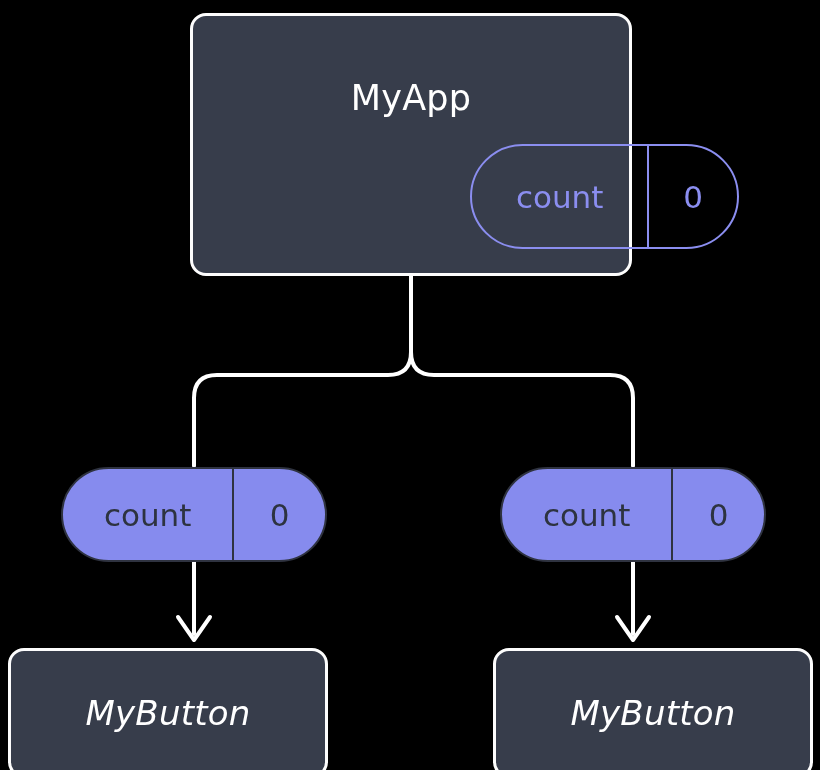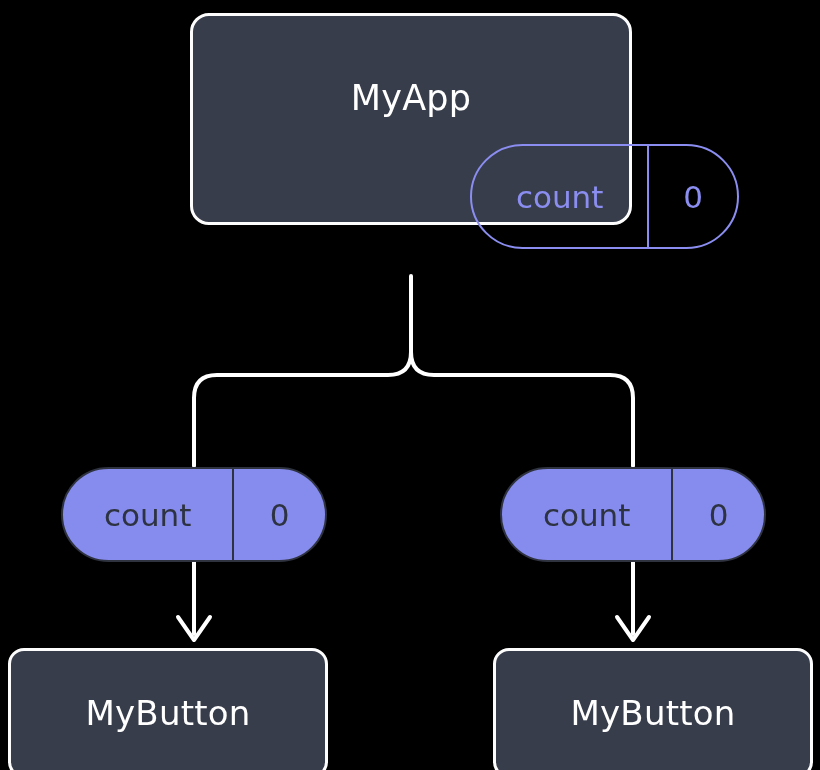--- a/index.html
+++ b/index.html
@@ -42,26 +42,26 @@
     left: 0;
     right: 0;
     text-align: center;
     color: #ffffff;
     font-size: 34px;
     font-weight: 400;
     letter-spacing: 0.2px;
     white-space: nowrap;
   }
 
-  #app-box { left: 190px; top: 13px; width: 442px; height: 212px; border-radius: 19px; }
+  #app-box { left: 190px; top: 13px; width: 442px; height: 263px; }
   #app-title { top: 62px; font-size: 35px; }
 
   #btn-box-left  { left: 8px;   top: 648px; width: 320px; height: 130px; }
   #btn-box-right { left: 493px; top: 648px; width: 320px; height: 130px; }
-  .btn-title { top: 42px; font-size: 34px; }
+  .btn-title { top: 42px; font-size: 34px; font-style: italic; }
 
   
   .pill {
     position: absolute;
     box-sizing: border-box;
     display: flex;
     align-items: stretch;
     border-radius: 999px;
     overflow: hidden;
   }

